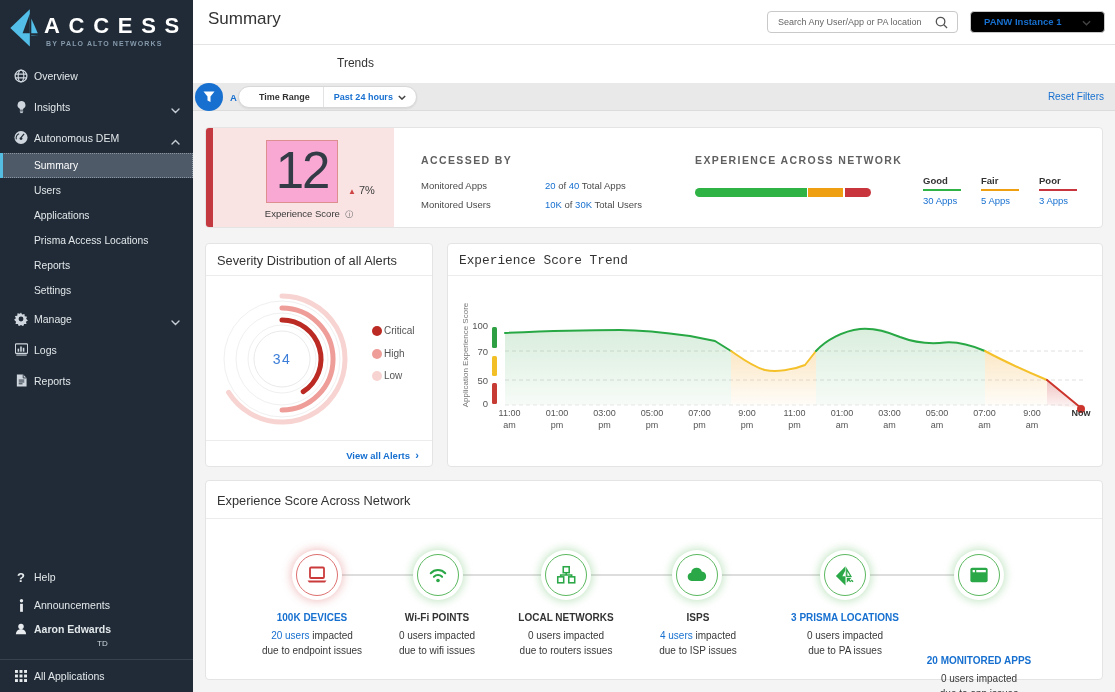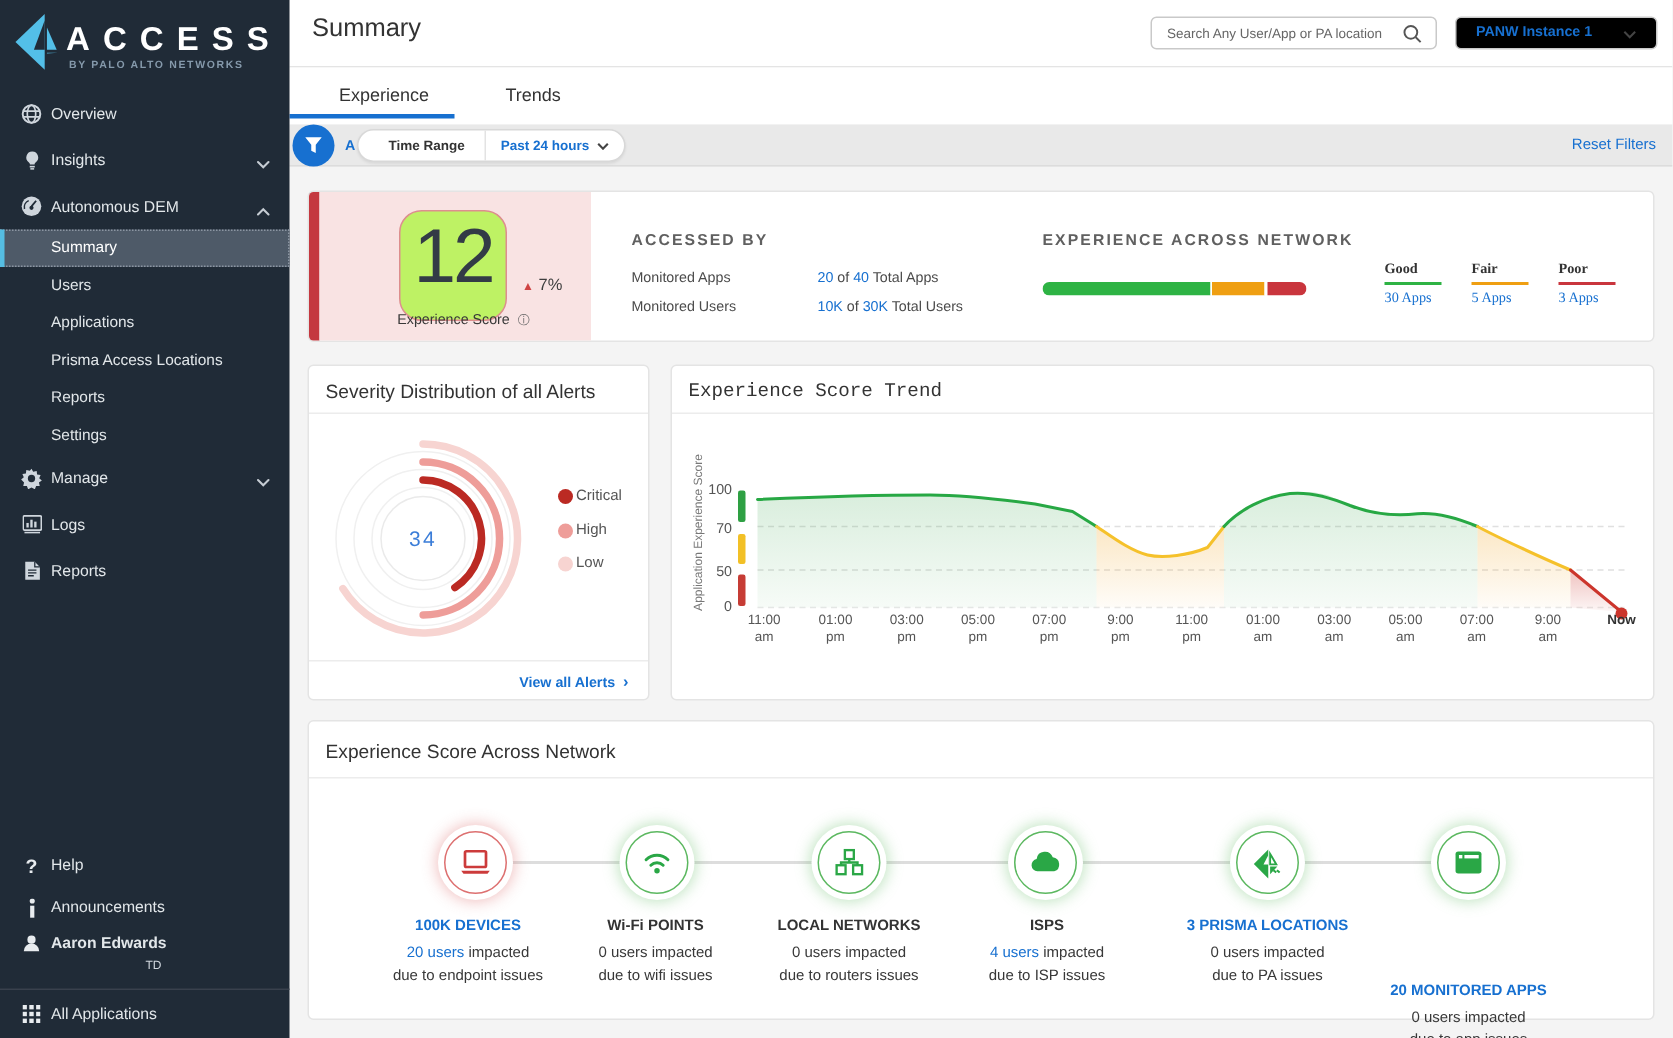--- a/index.html
+++ b/index.html
@@ -32,35 +32,35 @@
 #fpill .seg1 { padding:0 13px 0 20px; font-size:9px; color:#333; font-weight:bold; border-right:1px solid #e3e3e3; line-height:20px; }
 #fpill .seg2 { padding:0 10px 0 10px; font-size:9px; color:#1770d0; font-weight:bold; line-height:20px; }
 #resetf { position:absolute; right:11px; top:8px; color:#1770d0; font-size:10px; }
 
 .panel { position:absolute; background:#fff; border:1px solid #e4e4e4; border-radius:4px; }
 .ptitle { font-size:12.8px; color:#333; }
 
 #p1 { left:205px; top:127px; width:898px; height:101px; overflow:hidden; }
 #p1red { position:absolute; left:0; top:0; width:7px; height:101px; background:#c4383f; }
 #p1pink { position:absolute; left:7px; top:0; width:181px; height:101px; background:#f9e3e3; }
-#scorebox { position:absolute; left:60px; top:12px; width:72px; height:74px; background:#bef264; border:1px solid #dd8e8e; border-radius:15px; text-align:center; }
+#scorebox { position:absolute; left:60px; top:12px; width:72px; height:63px; background:#f9a8d4; border:1px solid #dd8e8e; border-radius:0; text-align:center; }
 #scorebox .num { font-size:51px; color:#333b46; line-height:60px; letter-spacing:-2px; }
 #pct { position:absolute; left:142px; top:56px; font-size:11px; color:#3e3e3e; }
 #pct .tri { color:#cf4444; font-size:8px; }
 #eslabel { position:absolute; left:53px; top:80px; width:100px; text-align:center; font-size:9.5px; color:#383838; }
 .lshead { font-size:10.5px; font-weight:bold; color:#606060; letter-spacing:1.4px; white-space:nowrap; }
 #accby { position:absolute; left:215px; top:26px; }
 #mrow1 { position:absolute; left:215px; top:52px; font-size:9.5px; color:#4a4a4a; }
 #mrow2 { position:absolute; left:215px; top:71px; font-size:9.5px; color:#4a4a4a; }
 #vrow1 { position:absolute; left:339px; top:52px; font-size:9.5px; color:#4a4a4a; }
 #vrow2 { position:absolute; left:339px; top:71px; font-size:9.5px; color:#4a4a4a; }
 .blue { color:#1770d0; }
 #exnet { position:absolute; left:489px; top:26px; }
 #stackbar { position:absolute; left:489px; top:60px; width:176px; height:9px; border-radius:5px; overflow:hidden; display:flex; }
-.lgi { position:absolute; top:47px; width:45px;font-family:Liberation Serif, serif; }
+.lgi { position:absolute; top:47px; width:45px; }
 .lgi .lt { font-size:9.5px; font-weight:bold; color:#333; padding-bottom:3px; border-bottom:2px solid; width:38px; }
 .lgi .lv { font-size:9.5px; color:#1770d0; margin-top:4px; white-space:nowrap; }
 
 #p2 { left:205px; top:243px; width:228px; height:224px; }
 #p2 .ptitle { position:absolute; left:11px; top:9px; }
 #p2hr { position:absolute; left:0; right:0; top:31px; border-top:1px solid #ececec; }
 #p2fhr { position:absolute; left:0; right:0; top:196px; border-top:1px solid #ececec; }
 #viewall { position:absolute; right:13px; top:205px; font-size:9.5px; font-weight:bold; color:#1770d0; }
 #donut { position:absolute; left:6px; top:40px; }
 #d34 { position:absolute; left:46px; top:107px; width:60px; text-align:center; font-size:14px; color:#3b7dd8; letter-spacing:1.5px; }
@@ -199,23 +199,20 @@
       </svg>
   </div>
   <div id="instsel"><span class="txt">PANW Instance 1</span>
     <svg width="9" height="6" viewBox="0 0 10 6" style="position:absolute;right:13px;top:8px;">
         <path d="M1 1 L5 5 L9 1" fill="none" stroke="#444" stroke-width="1.5"></path>
       </svg>
   </div>
 </div>
 
 <div id="tabs">
-  <div id="tab1">
-      <span>Experience</span>
-    </div>
   <div id="tab2">Trends</div>
 </div>
 
 <div id="fbar">
   <div id="fcirc">
       <svg width="12" height="12" viewBox="0 0 12 12" style="position:absolute;left:8px;top:8px;">
         <path d="M0.5 0.5 H11.5 L7.5 5.5 V11 L4.5 9.5 V5.5 Z" fill="#fff"></path>
       </svg>
     </div>
   <div id="fA">A</div>

